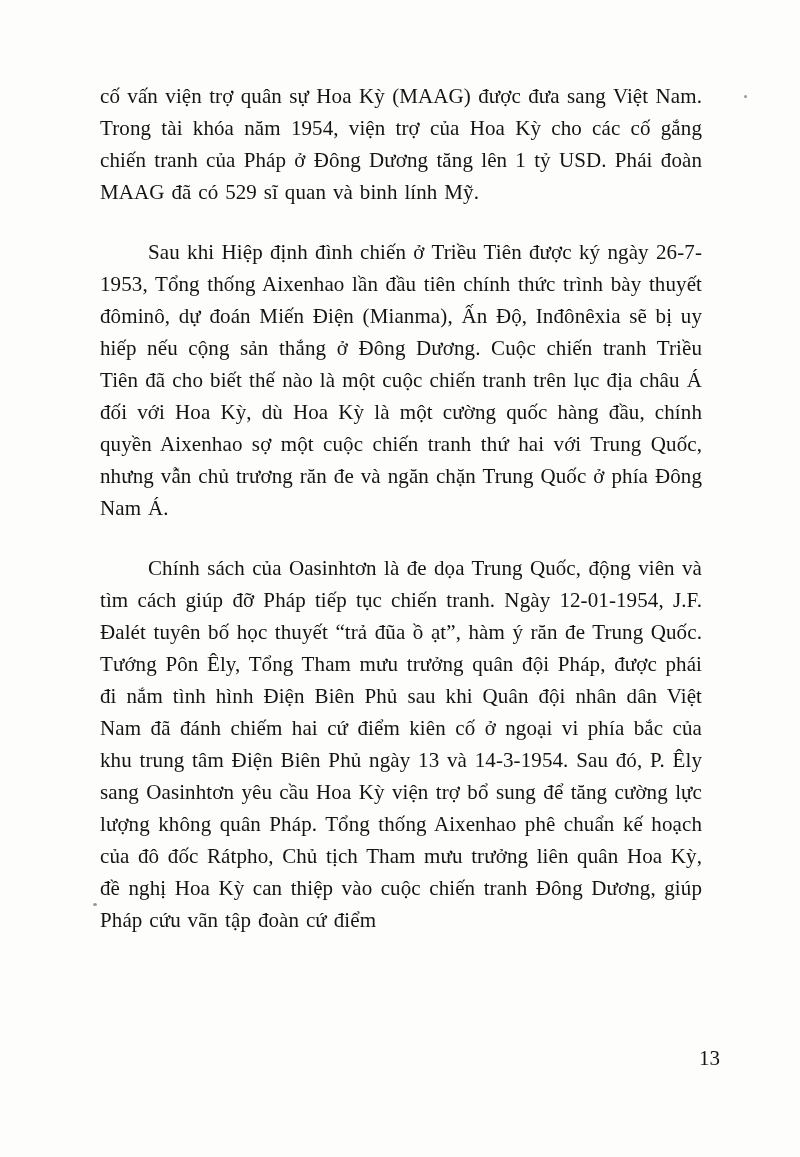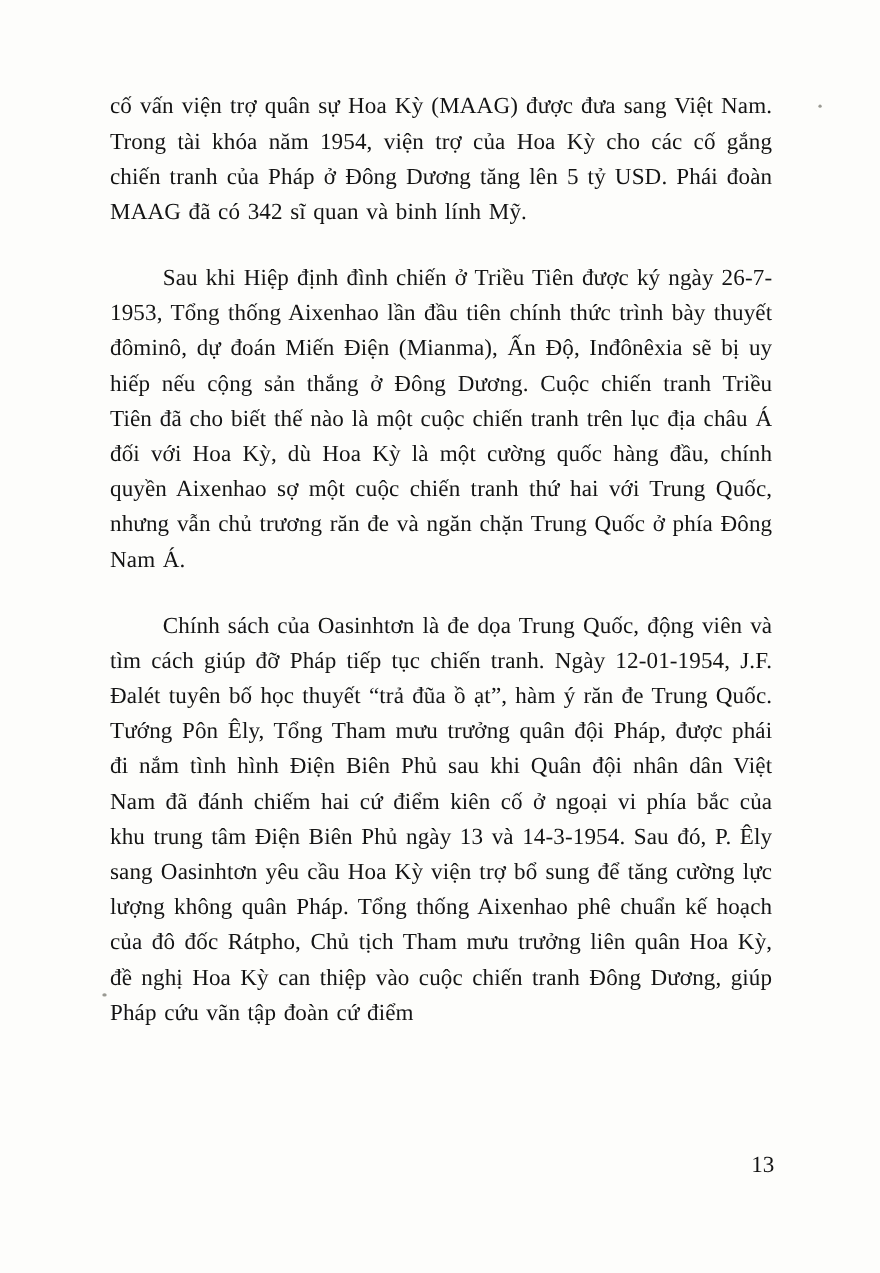--- a/index.html
+++ b/index.html
@@ -35,40 +35,40 @@
       margin: 0;
       padding: 0;
     }
     .text-block p.indent {
       text-indent: 48px;
       margin-top: 28px;
     }
     .page-number {
       position: absolute;
       top: 1046px;
-      right: 96px;
+      right: 80px;
       font-size: 21px;
       line-height: 24px;
       color: #141414;
     }
     .scan-dot {
       position: absolute;
       background: #9a9a93;
       border-radius: 50%;
     }
     .scan-dot.a { left: 744px; top: 95px; width: 3px; height: 3px; }
     .scan-dot.b { left: 93px; top: 903px; width: 4px; height: 3px; }
   </style>
 </head>
 <body>
 
 <div class="page">
 
   <div class="text-block">
-    <p>cố vấn viện trợ quân sự Hoa Kỳ (MAAG) được đưa sang Việt Nam. Trong tài khóa năm 1954, viện trợ của Hoa Kỳ cho các cố gắng chiến tranh của Pháp ở Đông Dương tăng lên 5 tỷ USD. Phái đoàn MAAG đã có 342 sĩ quan và binh lính Mỹ.</p>
+    <p>cố vấn viện trợ quân sự Hoa Kỳ (MAAG) được đưa sang Việt Nam. Trong tài khóa năm 1954, viện trợ của Hoa Kỳ cho các cố gắng chiến tranh của Pháp ở Đông Dương tăng lên 1 tỷ USD. Phái đoàn MAAG đã có 529 sĩ quan và binh lính Mỹ.</p>
     <p class="indent">Sau khi Hiệp định đình chiến ở Triều Tiên được ký ngày 26-7-1953, Tổng thống Aixenhao lần đầu tiên chính thức trình bày thuyết đôminô, dự đoán Miến Điện (Mianma), Ấn Độ, Inđônêxia sẽ bị uy hiếp nếu cộng sản thắng ở Đông Dương. Cuộc chiến tranh Triều Tiên đã cho biết thế nào là một cuộc chiến tranh trên lục địa châu Á đối với Hoa Kỳ, dù Hoa Kỳ là một cường quốc hàng đầu, chính quyền Aixenhao sợ một cuộc chiến tranh thứ hai với Trung Quốc, nhưng vẫn chủ trương răn đe và ngăn chặn Trung Quốc ở phía Đông Nam Á.</p>
     <p class="indent">Chính sách của Oasinhtơn là đe dọa Trung Quốc, động viên và tìm cách giúp đỡ Pháp tiếp tục chiến tranh. Ngày 12-01-1954, J.F. Đalét tuyên bố học thuyết “trả đũa ồ ạt”, hàm ý răn đe Trung Quốc. Tướng Pôn Êly, Tổng Tham mưu trưởng quân đội Pháp, được phái đi nắm tình hình Điện Biên Phủ sau khi Quân đội nhân dân Việt Nam đã đánh chiếm hai cứ điểm kiên cố ở ngoại vi phía bắc của khu trung tâm Điện Biên Phủ ngày 13 và 14-3-1954. Sau đó, P. Êly sang Oasinhtơn yêu cầu Hoa Kỳ viện trợ bổ sung để tăng cường lực lượng không quân Pháp. Tổng thống Aixenhao phê chuẩn kế hoạch của đô đốc Rátpho, Chủ tịch Tham mưu trưởng liên quân Hoa Kỳ, đề nghị Hoa Kỳ can thiệp vào cuộc chiến tranh Đông Dương, giúp Pháp cứu vãn tập đoàn cứ điểm</p>
   </div>
 
   <div class="page-number">13</div>
 
   <span class="scan-dot a"></span>
   <span class="scan-dot b"></span>
 
 </div>

